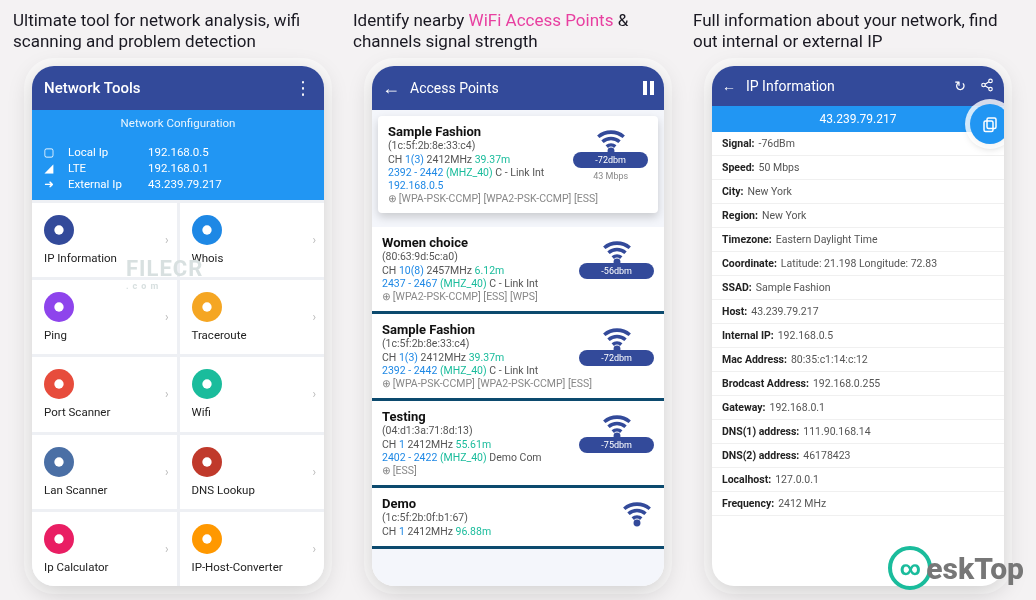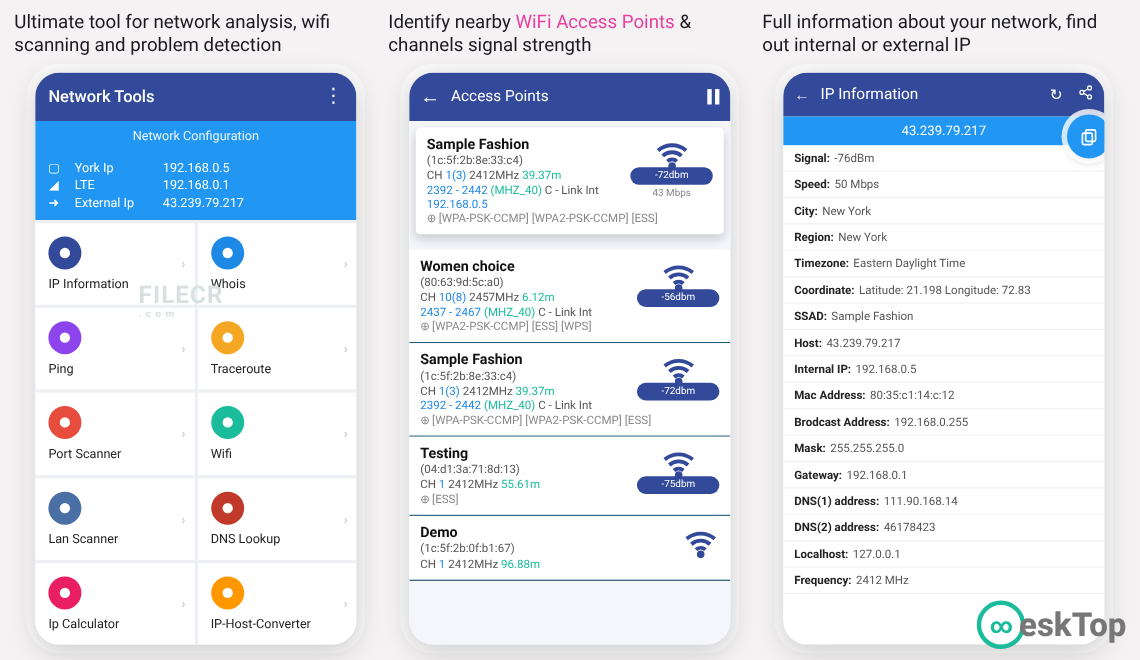--- a/index.html
+++ b/index.html
@@ -44,21 +44,21 @@
   .iconwrap svg { width:16px; height:16px; }
   .watermark { position:absolute; top:256px; left:126px; font-size:22px; font-weight:700; color:#d8e0e0; pointer-events:none; letter-spacing:1px;}
   .watermark small{ font-size:9px; display:block; color:#d8e0e0; letter-spacing:4px;}
 
   
   .appbar2 { background:#334a9a; color:#fff; height:44px; display:flex; align-items:center; padding:0 10px; font-size:14px; gap:10px;}
   .appbar2 .back { font-size:18px; }
   .appbar2 .pause { margin-left:auto; display:flex; gap:3px;}
   .appbar2 .pause span{ width:4px; height:14px; background:#fff; display:inline-block;}
   .aplist { flex:1; overflow:hidden; background:#f4f6fb;}
-  .apcard { background:#fff; padding:8px 10px; border-bottom:1px solid #0c4a6e; font-size:10.5px; color:#555; position:relative;}
+  .apcard { background:#fff; padding:8px 10px; border-bottom:3px solid #0c4a6e; font-size:10.5px; color:#555; position:relative;}
   .apcard.pop { box-shadow: 0 4px 10px rgba(0,0,0,.18); border-radius:4px; margin:6px 6px 14px; border:none;}
   .apcard .name { font-size:13px; font-weight:700; color:#111;}
   .apcard .mac { margin-bottom:1px;}
   .apcard .chline .c { color:#1e88e5;} .apcard .chline .d { color:#1abc9c;}
   .apcard .sec { color:#888;}
   .apcard .sec .glb { margin-right:2px; }
   .apcard .right { position:absolute; right:10px; top:8px; text-align:center;}
   .apcard .right .wifi { width:34px; height:24px; margin:0 auto 4px;}
   .apcard .right .dbm { background:#334a9a; color:#fff; font-size:9px; padding:3px 22px; border-radius:10px; display:inline-block;}
   .apcard .right .mbps { font-size:9px; color:#888; margin-top:3px;}
@@ -85,21 +85,21 @@
   <div class="phone">
     <div class="appbar">
       <span>Network Tools</span>
       <span class="dots">⋮</span>
     </div>
     <div class="netconf">
       <div class="netconf-title">Network Configuration</div>
       <div id="nc-rows">
           <div class="netconf-row">
       <span class="ic">▢</span>
-      <span class="k">York Ip</span>
+      <span class="k">Local Ip</span>
       <span>192.168.0.5</span>
     </div>
           <div class="netconf-row">
       <span class="ic">◢</span>
       <span class="k">LTE</span>
       <span>192.168.0.1</span>
     </div>
           <div class="netconf-row">
       <span class="ic">➜</span>
       <span class="k">External Ip</span>
@@ -267,20 +267,21 @@
                 <circle cx="12" cy="19" r="1.2" fill="#334a9a"></circle>
               </svg></div>
         <span class="dbm">-72dbm</span>
         
       </div>
     </div>
         <div class="apcard ">
       <div class="name">Testing</div>
       <div class="mac">(04:d1:3a:71:8d:13)</div>
       <div class="chline">CH <span class="c">1</span> 2412MHz <span class="d">55.61m</span></div>
+      <div class="chline"><span class="c">2402 - 2422 </span><span class="d">(MHZ_40)</span> Demo Com</div>
 
       <div class="sec"><span class="glb">⊕</span>[ESS]</div>
       <div class="right">
         <div class="wifi"><svg viewBox="0 0 24 24" fill="none" stroke="#334a9a" stroke-width="2.5">
                 <path d="M3 9a14 14 0 0 1 18 0"></path>
                 <path d="M6 12.5a9 9 0 0 1 12 0"></path>
                 <path d="M9 16a4.5 4.5 0 0 1 6 0"></path>
                 <circle cx="12" cy="19" r="1.2" fill="#334a9a"></circle>
               </svg></div>
         <span class="dbm">-75dbm</span>
@@ -372,24 +373,20 @@
     </div>
         <div class="row">
       <span class="k">Mac Address:</span>
       <span class="v">80:35:c1:14:c:12</span>
     </div>
         <div class="row">
       <span class="k">Brodcast Address:</span>
       <span class="v">192.168.0.255</span>
     </div>
         <div class="row">
-      <span class="k">Mask:</span>
-      <span class="v">255.255.255.0</span>
-    </div>
-        <div class="row">
       <span class="k">Gateway:</span>
       <span class="v">192.168.0.1</span>
     </div>
         <div class="row">
       <span class="k">DNS(1) address:</span>
       <span class="v">111.90.168.14</span>
     </div>
         <div class="row">
       <span class="k">DNS(2) address:</span>
       <span class="v">46178423</span>

